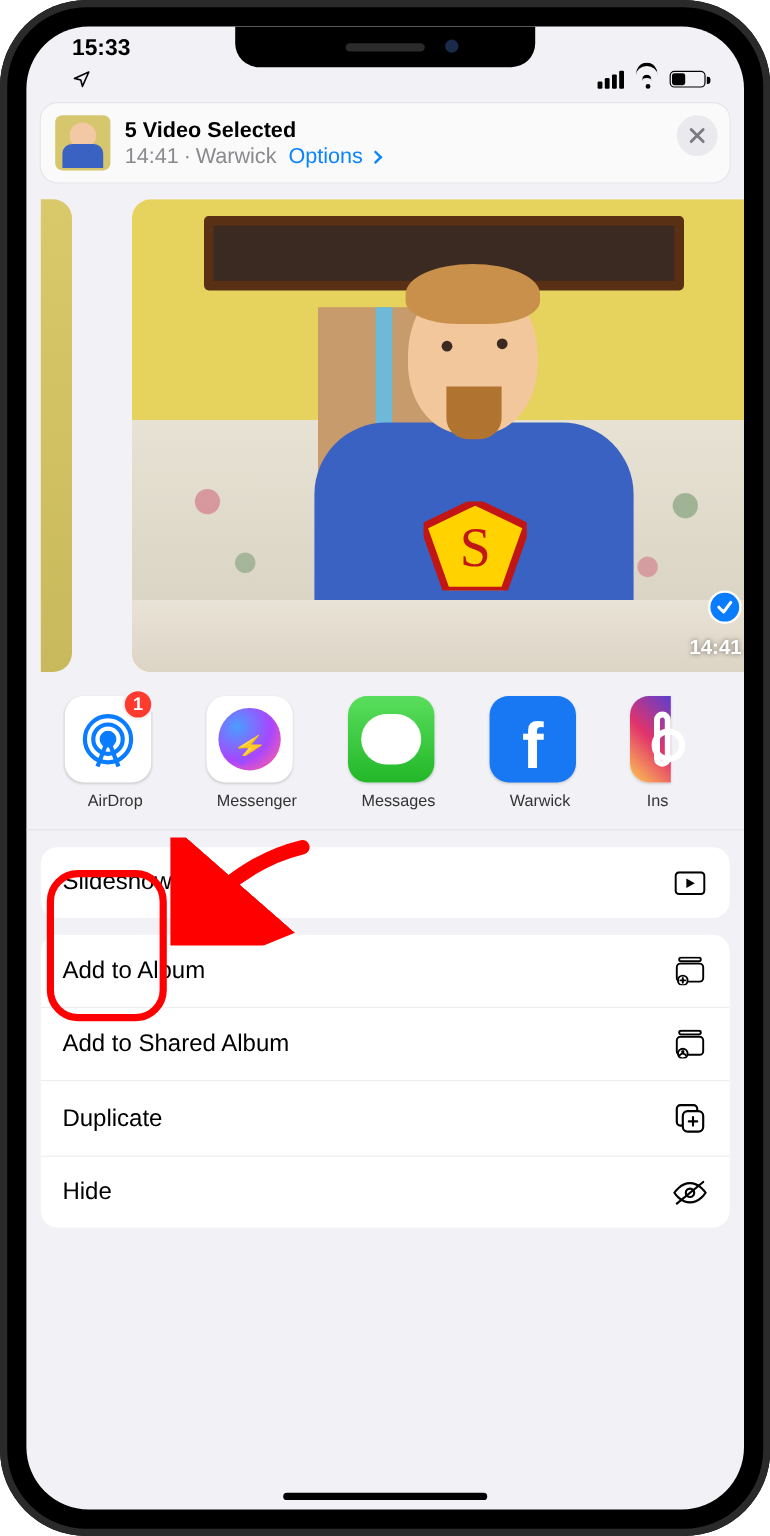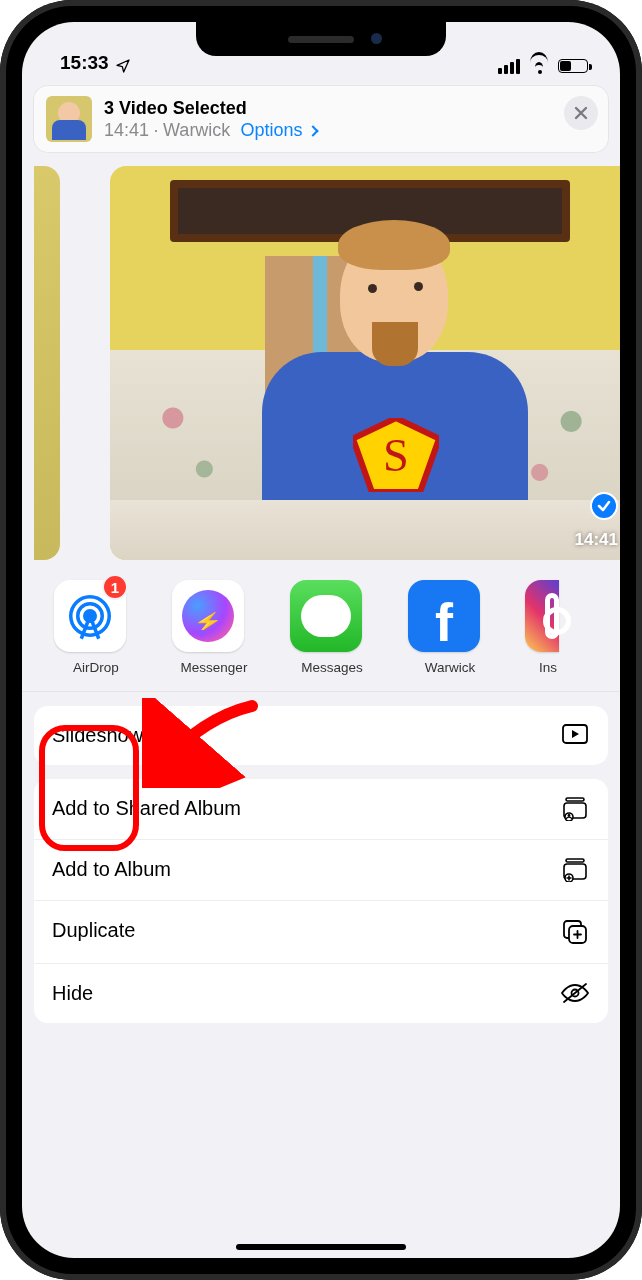--- a/index.html
+++ b/index.html
@@ -34,21 +34,21 @@
   .cam { width:11px; height:11px; background:#1a2a4a; border-radius:50%; position:absolute; right:64px; top:11px; }
 
   
   .status-bar {
     position: relative;
     height: 54px;
     display: flex; align-items: flex-end; justify-content: space-between;
     padding: 0 28px 2px;
     font-weight: 600; font-size: 19px; color:#000;
   }
-  .status-left { display:flex; align-items:flex-end; gap:6px; padding-left:10px;}
+  .status-left { display:flex; align-items:flex-start; gap:6px; padding-left:10px;flex-direction:column;}
   .status-right { display:flex; align-items:center; gap:8px; padding-right:4px;}
   .bars { display:flex; align-items:flex-end; gap:2px;}
   .bars span{ width:4px; background:#000; border-radius:1px;}
   .bars span:nth-child(1){height:6px}.bars span:nth-child(2){height:9px}.bars span:nth-child(3){height:12px}.bars span:nth-child(4){height:15px}
   .wifi { position:relative; width:22px; height:16px; }
   .wifi::before{ content:""; position:absolute; left:7px; bottom:1px; width:8px;height:8px;border:3px solid #000;border-bottom:none;border-left:none;border-right:none;border-radius:50% 50% 0 0}
   .wifi::after{ content:""; position:absolute; left:2px; bottom:1px; width:18px;height:18px;border:3px solid #000;border-bottom:none;border-left:none;border-right:none;border-radius:50% 50% 0 0}
   .wifi i{ position:absolute; left:10px; bottom:0; width:4px;height:4px;background:#000;border-radius:50%}
   .battery { position:relative; width:30px; height:14px; border:1.5px solid #000; border-radius:4px;}
   .battery::after{content:"";position:absolute;right:-5px;top:4px;width:3px;height:6px;background:#000;border-radius:0 2px 2px 0}
@@ -156,21 +156,21 @@
   }
   .arrow{
     position:absolute; left:120px; top:676px; width:120px; height:90px; z-index:5; pointer-events:none;
   }
 
   
   .action-group{
     margin: 14px 12px 0; background:#fff; border-radius:14px; overflow:hidden;
   }
   .action-row{
-    display:flex; align-items:flex-start; justify-content:space-between;
+    display:flex; align-items:center; justify-content:space-between;
     padding: 18px 18px; font-size:20px; color:#000;
   }
   .action-row + .action-row{ border-top:1px solid #eee;}
   .row-icon{ width:30px; display:flex; justify-content:center; color:#000;}
 
   
   .home-ind{ position:absolute; bottom:8px; left:50%; transform:translateX(-50%); width:170px; height:6px; background:#000; border-radius:4px;}
 
   .dot-sep{margin:0 4px}
   .chev{display:inline-block;width:8px;height:8px;border-top:2px solid #0a84ff;border-right:2px solid #0a84ff;transform:rotate(45deg);vertical-align:1px;margin-left:2px}
@@ -208,21 +208,21 @@
           </div>
       </div>
     </div>
 
     <div class="sheet-header">
       <div class="thumb">
         <div class="mini-person"></div>
           <div class="mini-shirt"></div>
       </div>
       <div class="hdr-text">
-        <div class="title">3 Video Selected</div>
+        <div class="title">5 Video Selected</div>
         <div class="sub">
           <span>14:41</span><span class="dot-sep">·</span><span>Warwick</span>
           &nbsp;<span class="opts"><span>Options</span> <i class="chev"></i></span>
         </div>
       </div>
       <div class="close-btn">
         <svg width="14" height="14" viewBox="0 0 14 14">
             <path d="M2 2 L12 12 M12 2 L2 12" stroke="#7a7a80" stroke-width="2.4" stroke-linecap="round"></path>
           </svg>
       </div>
@@ -318,39 +318,39 @@
           <svg width="26" height="20" viewBox="0 0 26 20">
               <rect x="1" y="1" width="24" height="18" rx="3" fill="none" stroke="#000" stroke-width="1.8"></rect>
               <path d="M10 6 L17 10 L10 14 Z" fill="#000"></path>
             </svg>
         </span>
       </div>
     </div>
 
     <div class="action-group">
       <div class="action-row">
+        <span>Add to Album</span>
+        <span class="row-icon">
+          <svg width="28" height="24" viewBox="0 0 28 24">
+              <rect x="5" y="1" width="18" height="3" rx="1.5" fill="none" stroke="#000" stroke-width="1.6"></rect>
+              <rect x="3" y="6" width="22" height="15" rx="3" fill="none" stroke="#000" stroke-width="1.6"></rect>
+              <circle cx="8" cy="20" r="4" fill="#fff" stroke="#000" stroke-width="1.6"></circle>
+              <path d="M8 18v4M6 20h4" stroke="#000" stroke-width="1.6" stroke-linecap="round"></path>
+            </svg>
+        </span>
+      </div>
+      <div class="action-row">
         <span>Add to Shared Album</span>
         <span class="row-icon">
           <svg width="28" height="24" viewBox="0 0 28 24">
               <rect x="5" y="1" width="18" height="3" rx="1.5" fill="none" stroke="#000" stroke-width="1.6"></rect>
               <rect x="3" y="6" width="22" height="15" rx="3" fill="none" stroke="#000" stroke-width="1.6"></rect>
               <circle cx="8" cy="20" r="4" fill="#fff" stroke="#000" stroke-width="1.6"></circle>
               <circle cx="8" cy="18.5" r="1.4" fill="#000"></circle>
               <path d="M5.2 22a3 3 0 0 1 5.6 0" fill="none" stroke="#000" stroke-width="1.4"></path>
-            </svg>
-        </span>
-      </div>
-      <div class="action-row">
-        <span>Add to Album</span>
-        <span class="row-icon">
-          <svg width="28" height="24" viewBox="0 0 28 24">
-              <rect x="5" y="1" width="18" height="3" rx="1.5" fill="none" stroke="#000" stroke-width="1.6"></rect>
-              <rect x="3" y="6" width="22" height="15" rx="3" fill="none" stroke="#000" stroke-width="1.6"></rect>
-              <circle cx="8" cy="20" r="4" fill="#fff" stroke="#000" stroke-width="1.6"></circle>
-              <path d="M8 18v4M6 20h4" stroke="#000" stroke-width="1.6" stroke-linecap="round"></path>
             </svg>
         </span>
       </div>
       <div class="action-row">
         <span>Duplicate</span>
         <span class="row-icon">
           <svg width="26" height="26" viewBox="0 0 26 26">
               <rect x="7" y="7" width="17" height="17" rx="4" fill="none" stroke="#000" stroke-width="1.8"></rect>
               <path d="M7 19H5a3 3 0 0 1-3-3V5a3 3 0 0 1 3-3h11a3 3 0 0 1 3 3v2" fill="none" stroke="#000" stroke-width="1.8"></path>
               <path d="M15.5 12v7M12 15.5h7" stroke="#000" stroke-width="1.8" stroke-linecap="round"></path>

